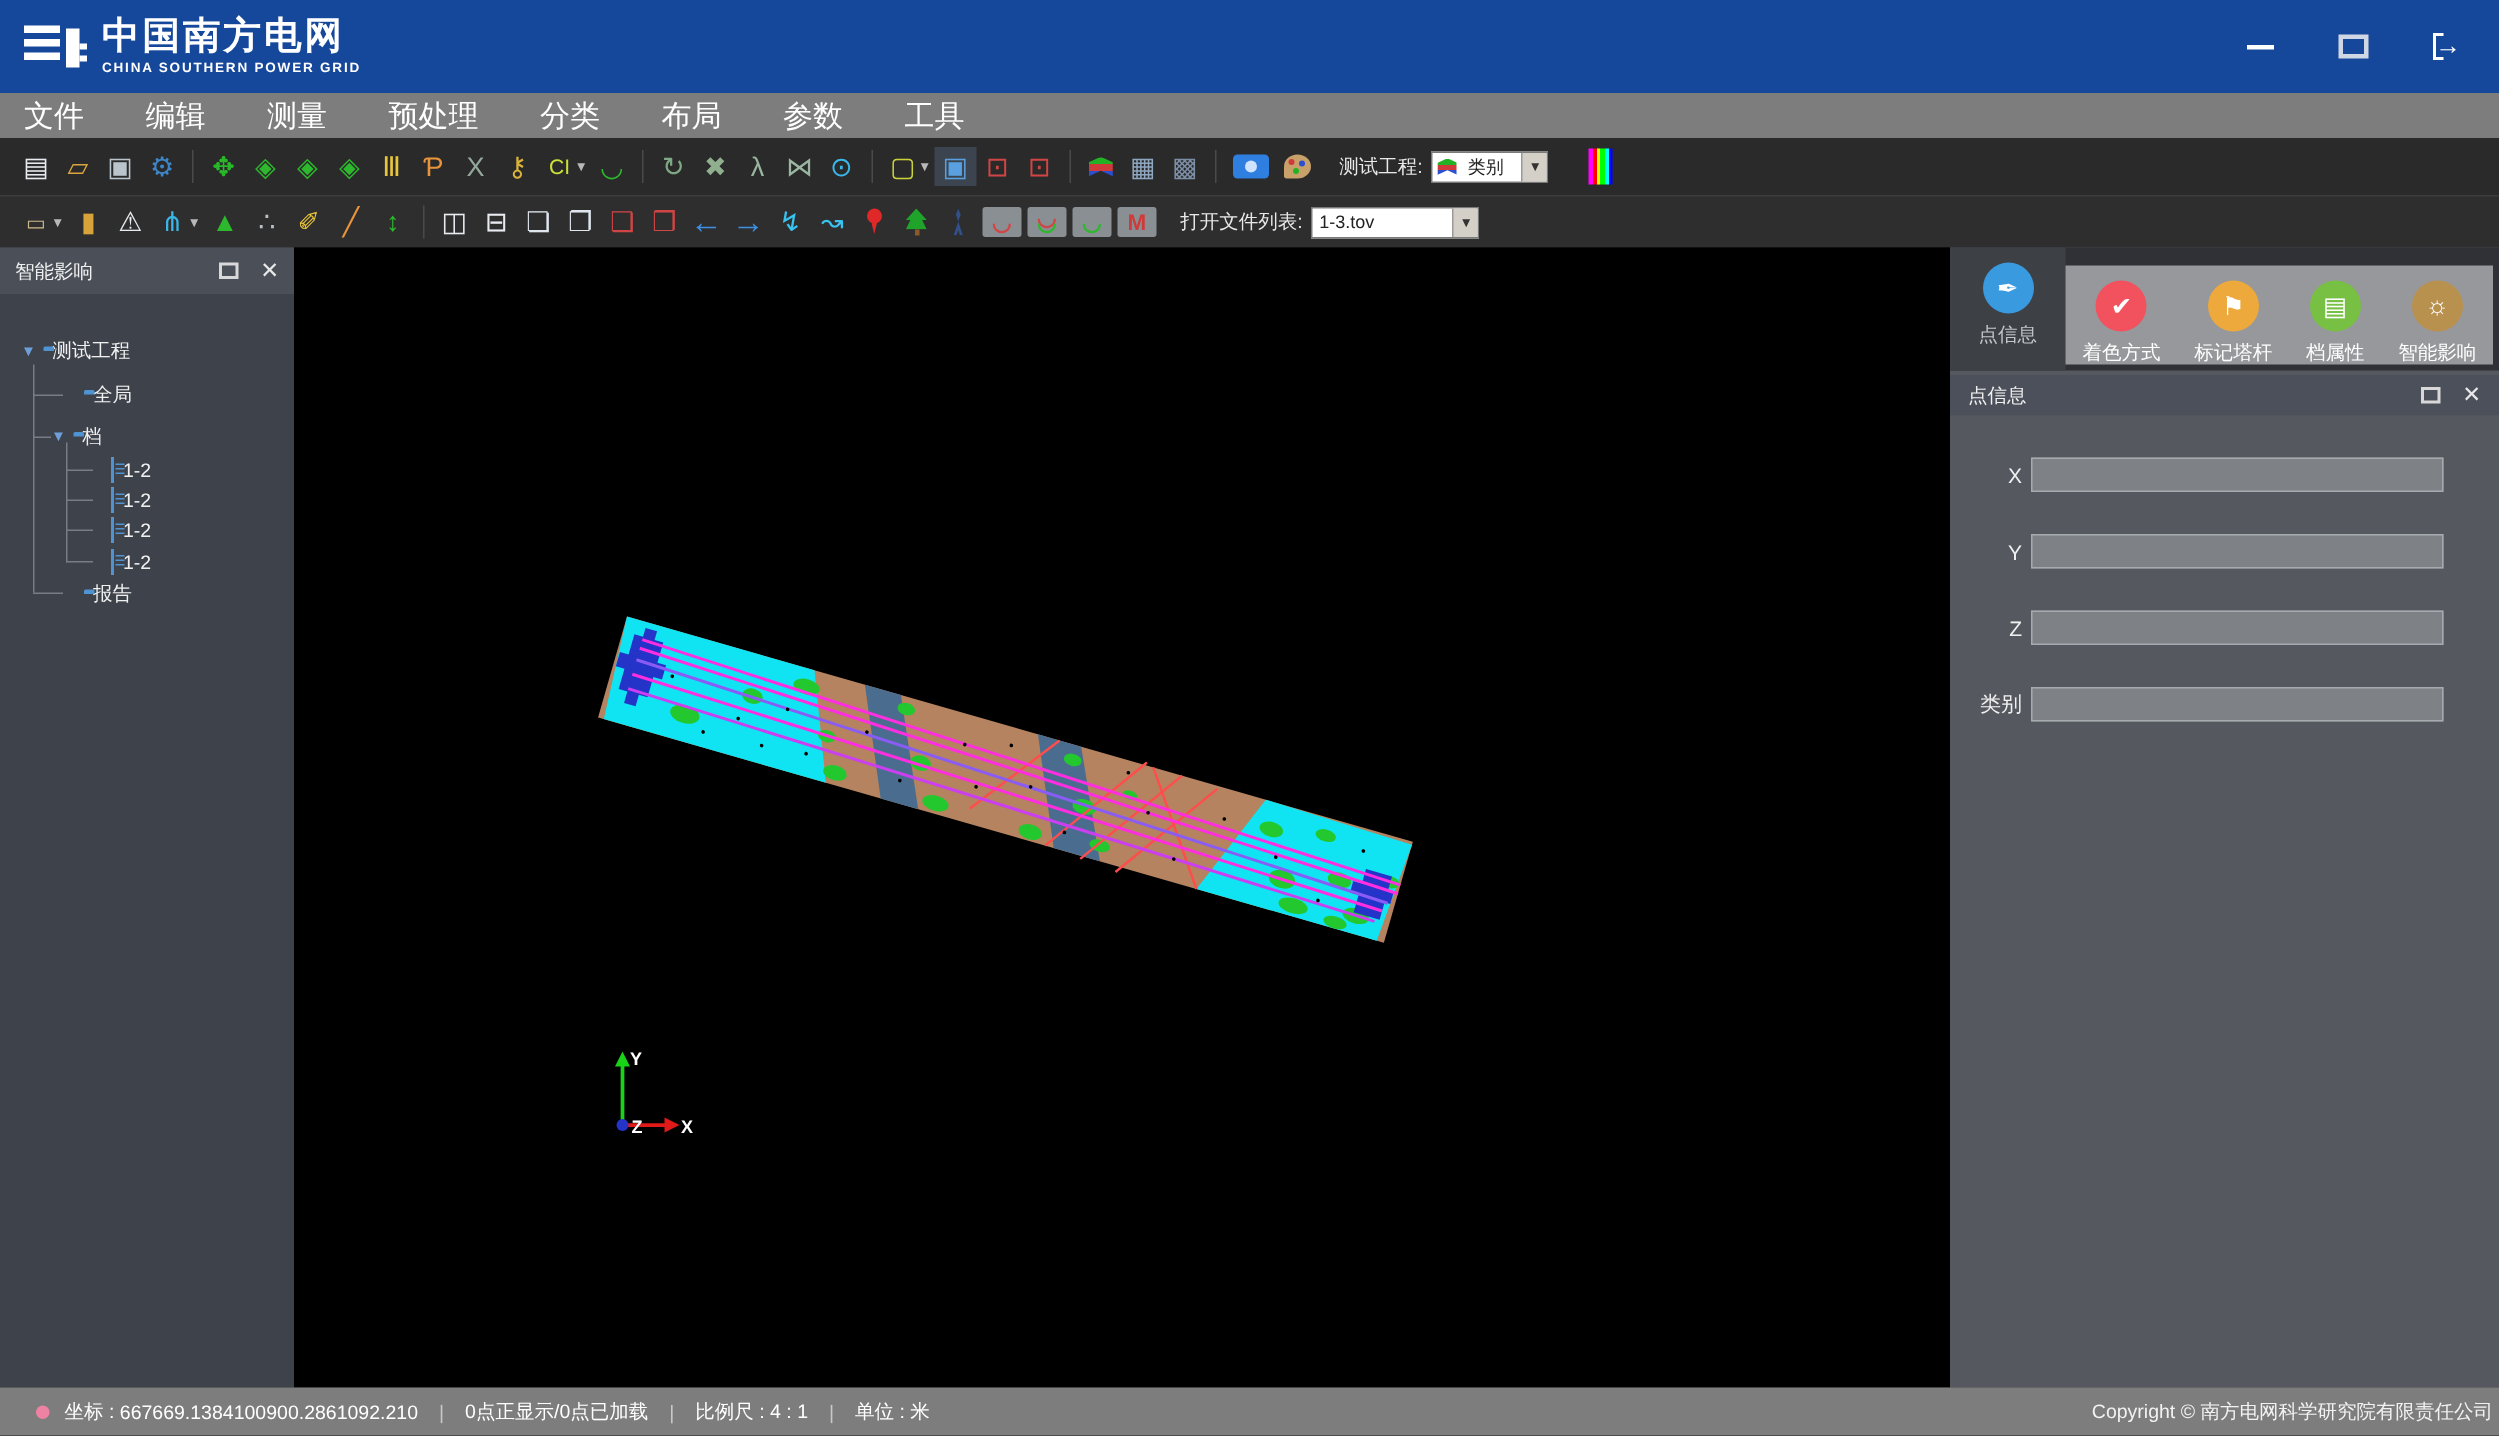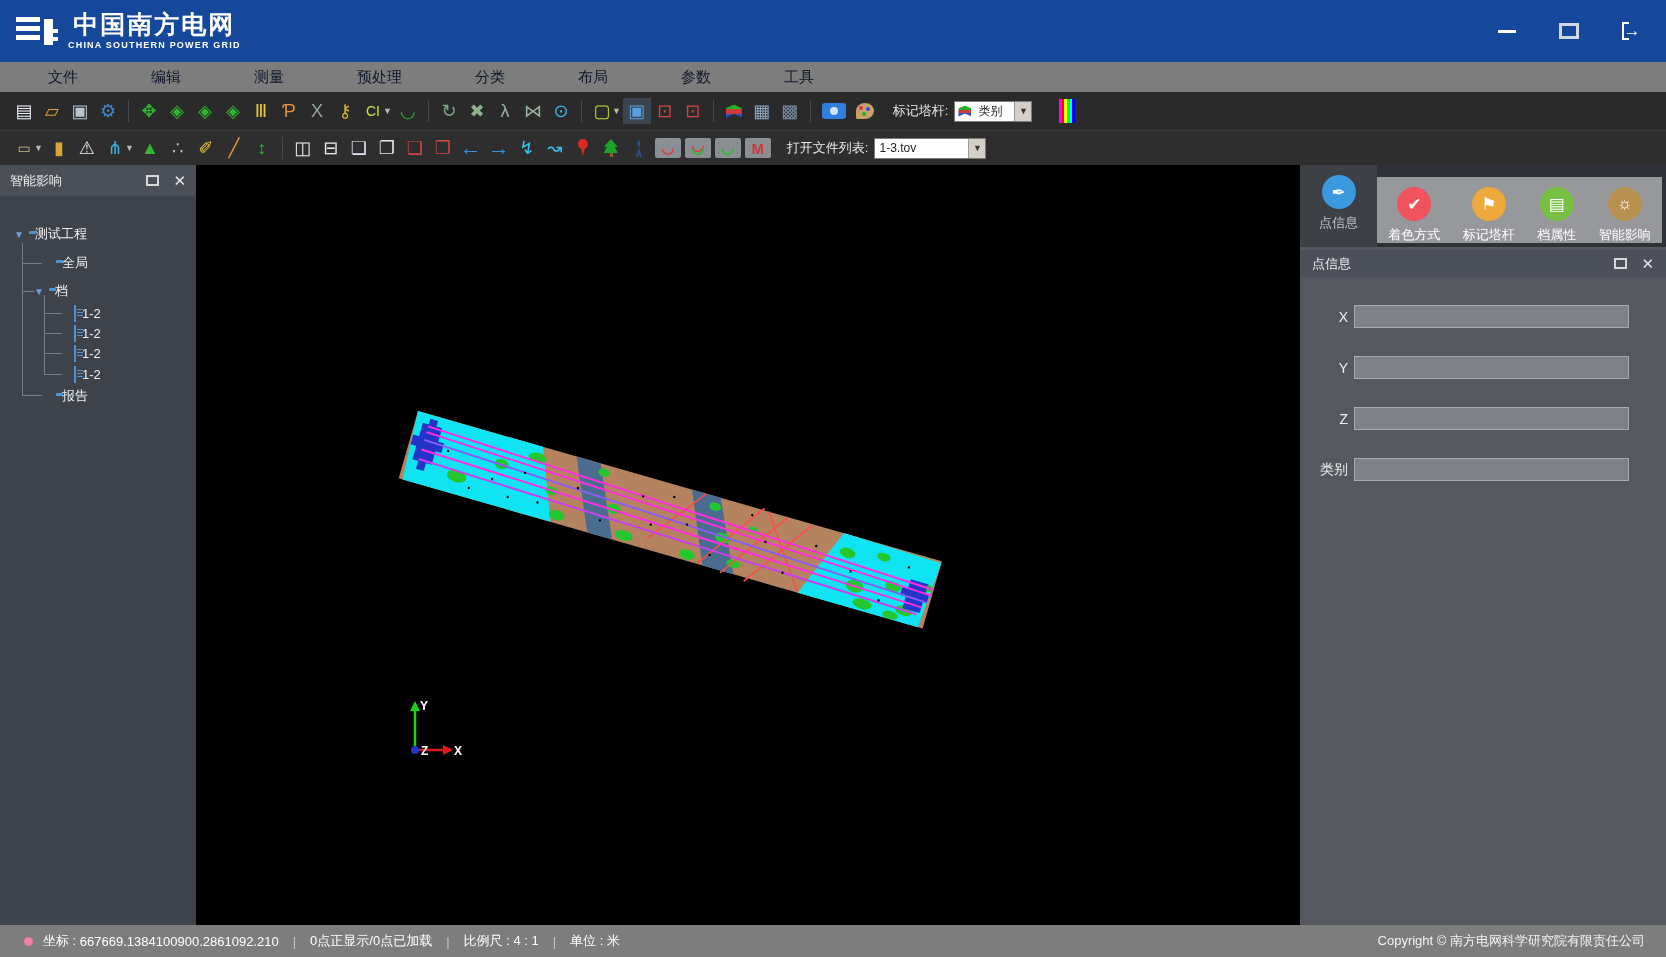--- a/index.html
+++ b/index.html
@@ -1,41 +1,41 @@
 <!DOCTYPE html>
 <html><head>
 <meta charset="utf-8">
 <style>
   * { margin:0; padding:0; box-sizing:border-box; }
   html,body { width:1666px; height:957px; overflow:hidden; background:#2a2a2a;
               font-family:"Liberation Sans", sans-serif; }
 
   
   #titlebar { position:absolute; left:0; top:0; width:1666px; height:62px;
-              background:#15489b; display:flex; align-items:center;text-align:center; }
+              background:#15489b; display:flex; align-items:center; }
   #logo-mark { width:46px; height:44px; margin-left:14px; flex:0 0 auto; }
   #logo-text { margin-left:8px; color:#fff; line-height:1; }
   #logo-text .zh { font-size:25px; font-weight:bold; letter-spacing:2px; }
   #logo-text .en { font-size:9px; font-weight:bold; letter-spacing:1.2px; margin-top:4px; }
   #app-title { color:#fff; font-size:25px; font-weight:bold; margin-left:14px;
                letter-spacing:2px; }
   #win-controls { margin-left:auto; margin-right:22px; display:flex; gap:36px;
                   align-items:center; }
   .wc { width:26px; height:26px; display:flex; align-items:center; justify-content:center;
         cursor:pointer; }
   .wc-min  { width:18px; height:3px; background:#fff; }
   .wc-max  { width:20px; height:16px; border:3px solid #cfd6e4; }
   .wc-exit { color:#fff; font-size:20px; font-weight:bold; display:flex; align-items:center; }
   .exit-bracket { width:7px; height:18px; border:2px solid #fff; border-right:none; }
   .exit-arrow { margin-left:-5px; font-size:17px; }
 
   
   #menubar { position:absolute; left:0; top:62px; width:1666px; height:30px;
              background:#7d7d7d; display:flex; align-items:center; padding-left:16px; }
-  .menu-item { color:#0f172a; font-size:15px; margin-right:41px; cursor:pointer; white-space:nowrap;margin-left:32px; }
+  .menu-item { color:#ffffff; font-size:20px; margin-right:41px; cursor:pointer; white-space:nowrap; }
 
   
   #toolbar1 { position:absolute; left:0; top:92px; width:1666px; height:38px;
               background:#2a2a2a; display:flex; align-items:center; padding-left:10px; }
   #toolbar2 { position:absolute; left:0; top:130px; width:1666px; height:35px;
               background:#2e2e2e; border-top:1px solid #3c3c3c; display:flex;
               align-items:center; padding-left:10px; }
   .tbi { width:28px; height:26px; display:flex; align-items:center; justify-content:center;
          font-size:18px; line-height:1; cursor:pointer; flex:0 0 auto; }
   .tbi.small { font-size:14px; }
@@ -121,21 +121,21 @@
   .field-row { position:absolute; display:flex; align-items:center; }
   .field-label { width:48px; text-align:right; color:#f0f0f0; font-size:14px; margin-right:6px; }
   .field-input { width:275px; height:23px; background:#7e8287; border:1px solid #a6abb0;
                  color:#fff; font-size:13px; padding:0 4px; outline:none; }
 
   
   #statusbar { position:absolute; left:0; top:925px; width:1666px; height:32px; background:#7d7d7d;
                display:flex; align-items:center; color:#fff; font-size:13px; }
   .st-dot { width:9px; height:9px; border-radius:50%; background:#ee82a2; margin:0 10px 0 24px; }
   .st-sep { color:#c8c8c8; margin:0 14px; }
-  #st-copyright { margin-left:auto; margin-right:21px; color:#f2f2f2; }
+  #st-copyright { margin-left:auto; margin-right:4px; color:#f2f2f2; }
 </style>
 </head>
 <body>
 
 <div id="titlebar">
   <svg id="logo-mark" viewBox="0 0 46 44">
     <rect x="2" y="8" width="24" height="5" fill="#fff"></rect>
     <rect x="2" y="17" width="24" height="5" fill="#fff"></rect>
     <rect x="2" y="26" width="24" height="5" fill="#fff"></rect>
     <rect x="30" y="10" width="9" height="26" fill="#fff"></rect>
@@ -207,21 +207,21 @@
     </span>
   <span class="tbi" style="color: rgb(142, 166, 192);">▦</span>
   <span class="tbi" style="color: rgb(124, 142, 166);">▩</span>
   <div class="sep"></div>
   <span class="tbi wide">
       <span class="i-camera"></span>
     </span>
   <span class="tbi">
       <span class="i-palette"></span>
     </span>
-  <span class="tb-label">标记塔杆:</span>
+  <span class="tb-label">测试工程:</span>
   <div class="combo" style="width:78px;">
     <span class="i-layers mini"></span>
     <span class="val">类别</span>
     <span class="btn">▼</span>
   </div>
   <span class="tbi wide" style="margin-left:18px;">
       <span class="i-rainbow"></span>
     </span>
 </div>
 

